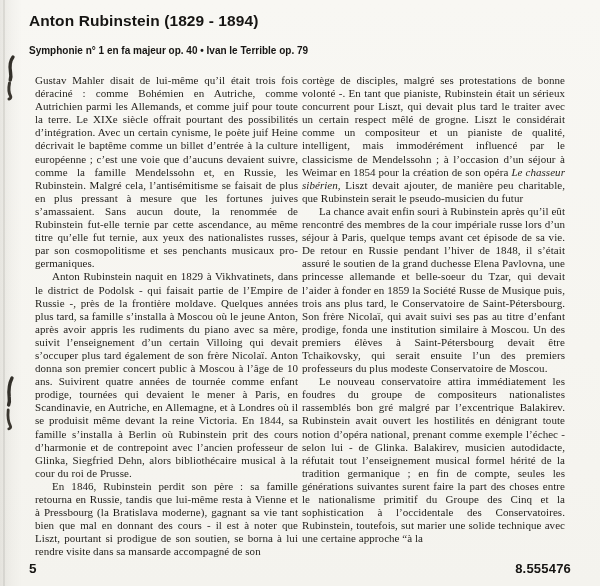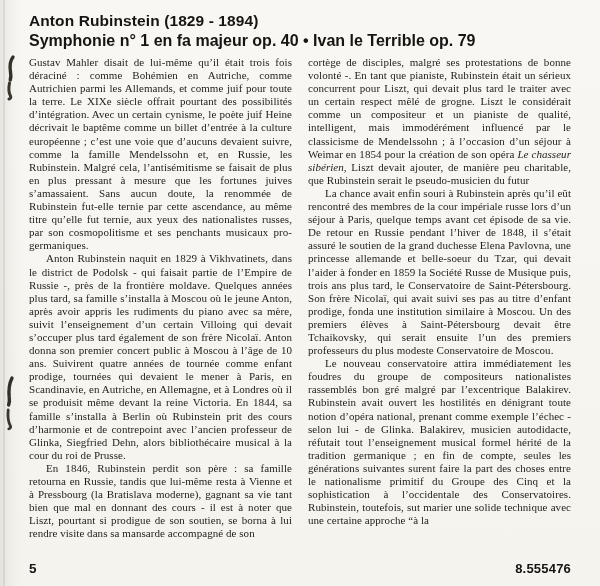--- a/index.html
+++ b/index.html
@@ -33,30 +33,31 @@
     font-family: "Liberation Sans", sans-serif;
     font-weight: 700;
     font-size: 15.5px;
     line-height: 19px;
     letter-spacing: 0.1px;
     color: #161513;
   }
   .hdr-subtitle {
     font-family: "Liberation Sans", sans-serif;
     font-weight: 700;
-    font-size: 16px;
+    font-size: 10px;
     line-height: 17px;
-    margin-top: 2px;
+    margin-top: 12px;
     color: #161513;
   }
 
   .columns {
     display: flex;
-    gap: 16px;
-    margin-top: 7px;
+    gap: 4px;
+    margin-top: 15px;
+    justify-content: center;
   }
   .col {
     width: 263px;
     text-align: justify;
     font-size: 11px;
     line-height: 13.1px;
     letter-spacing: 0.05px;
     color: #201e1a;
   }
   .col p { margin: 0; text-indent: 17px; }

